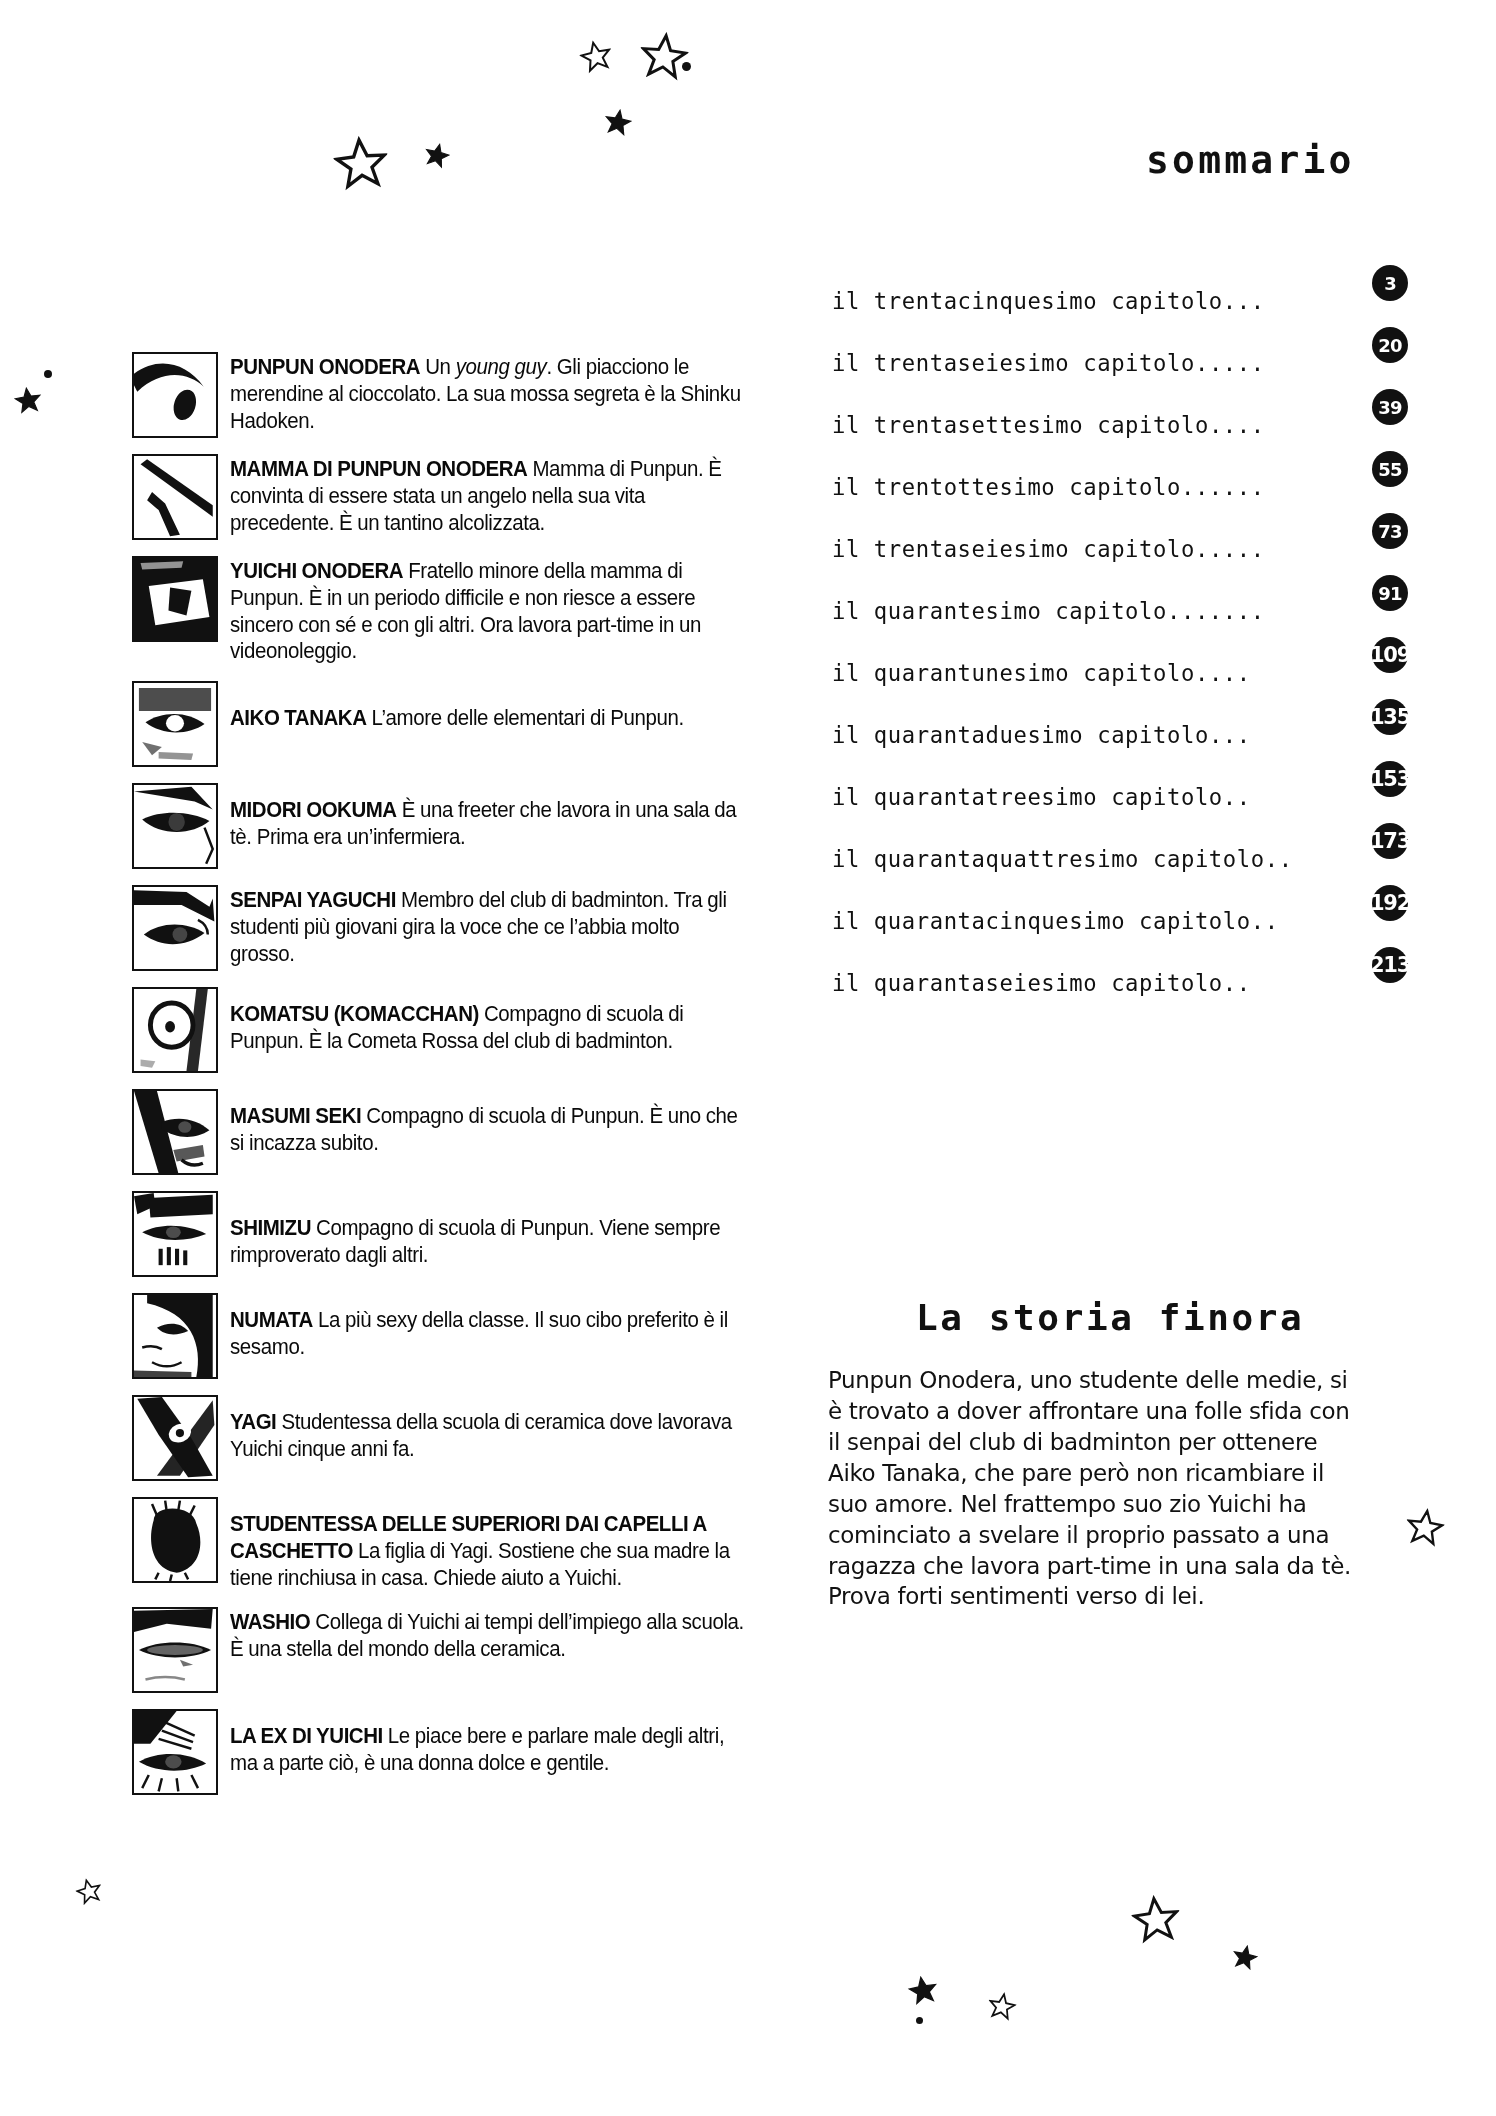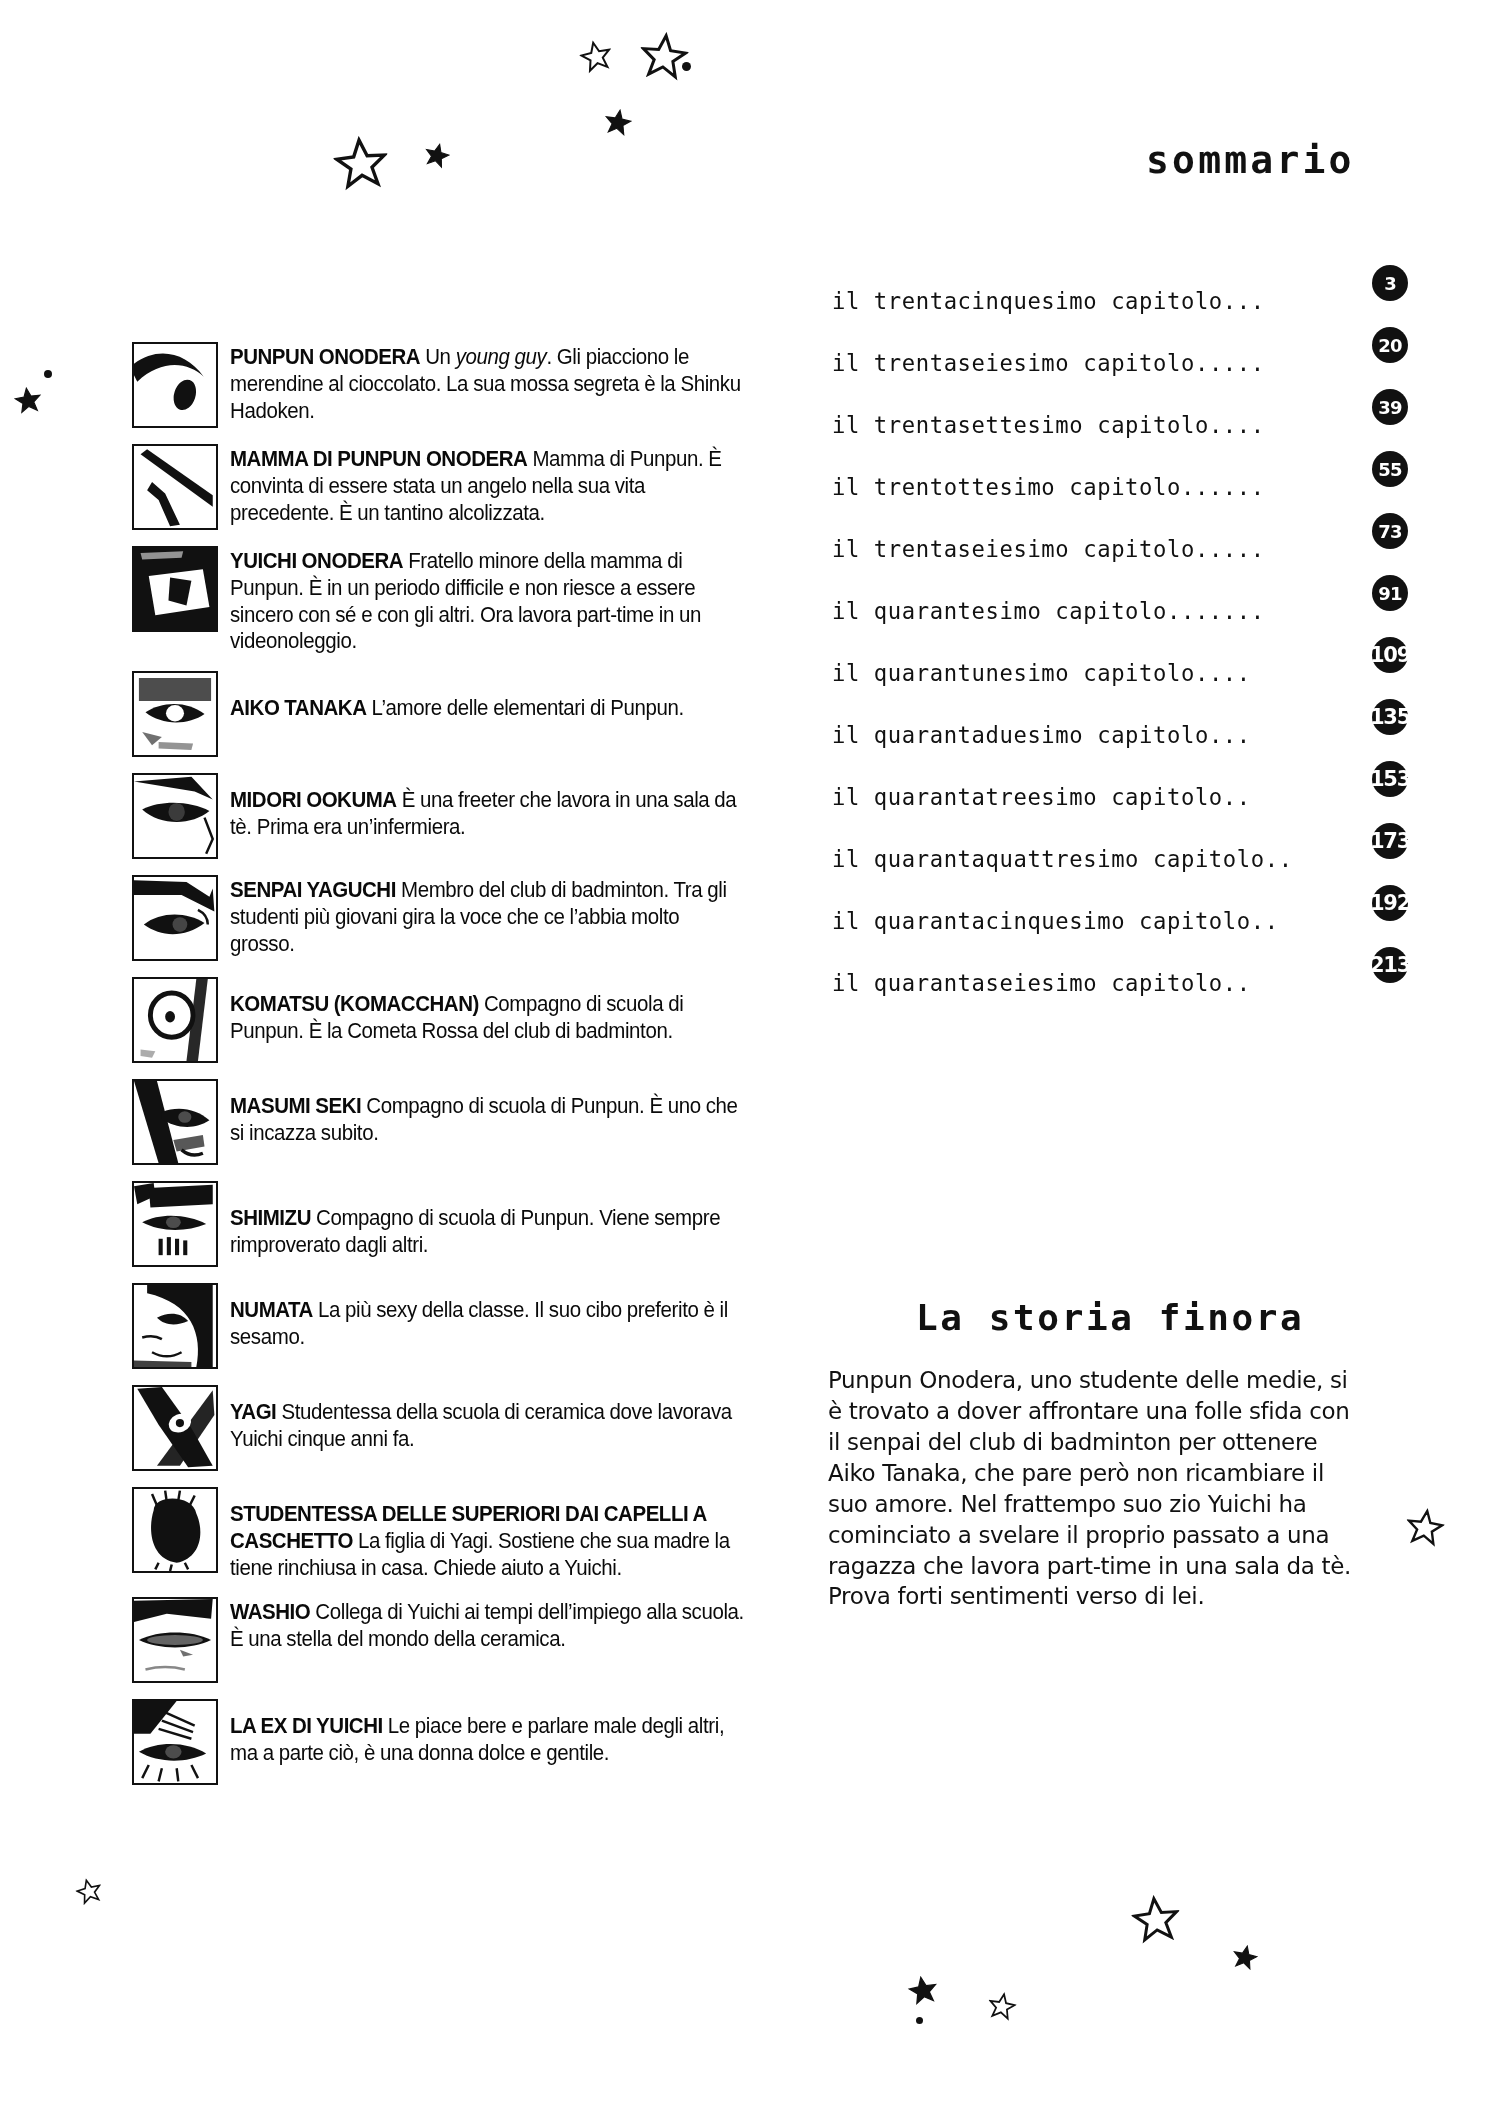--- a/index.html
+++ b/index.html
@@ -27,21 +27,21 @@
     line-height: 1;
     color: #111;
     user-select: none;
   }
   .star svg { display: block; }
 
   
   .char-col {
     position: absolute;
     left: 132px;
-    top: 342px;
+    top: 352px;
     width: 666px;
   }
   .char-row {
     display: flex;
     align-items: flex-start;
     margin-bottom: 16px;
   }
   .char-thumb {
     flex: 0 0 auto;
     width: 82px;

